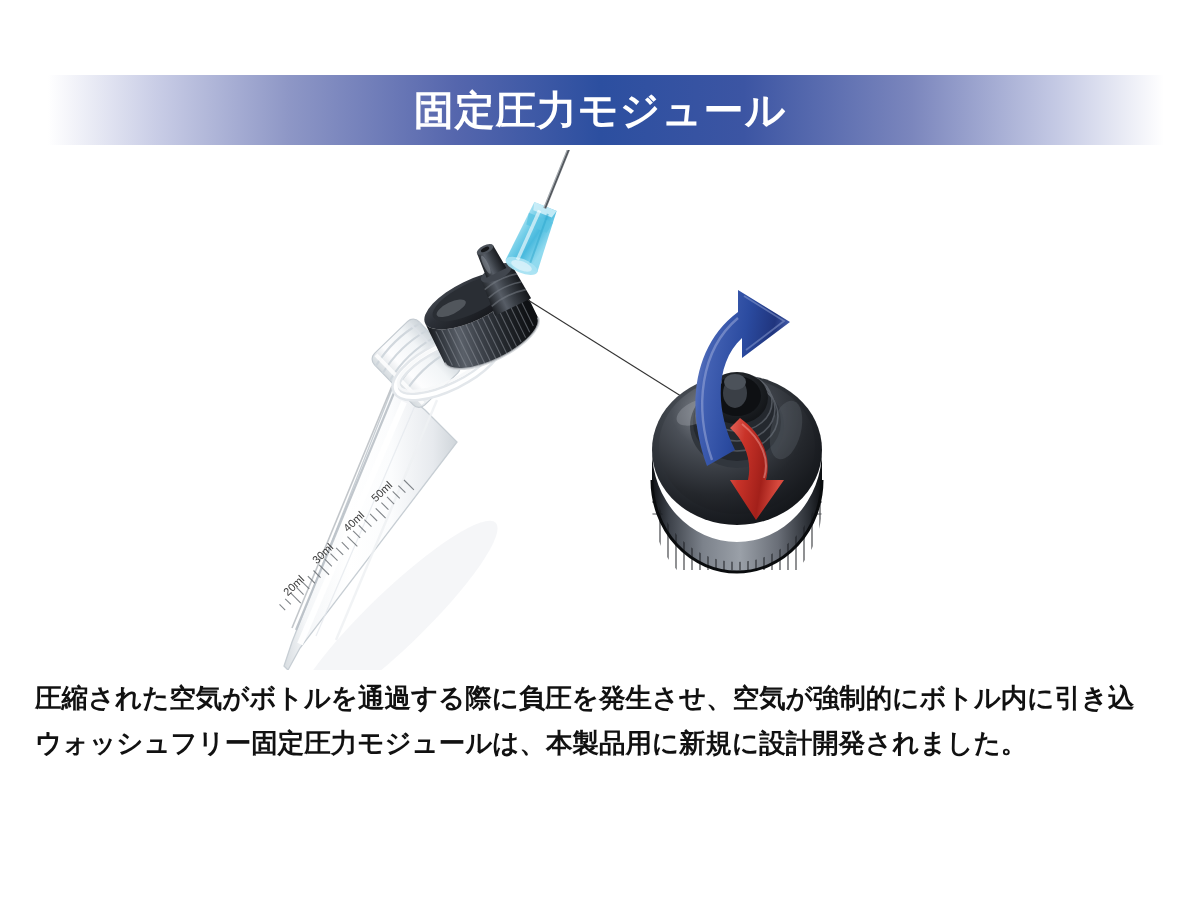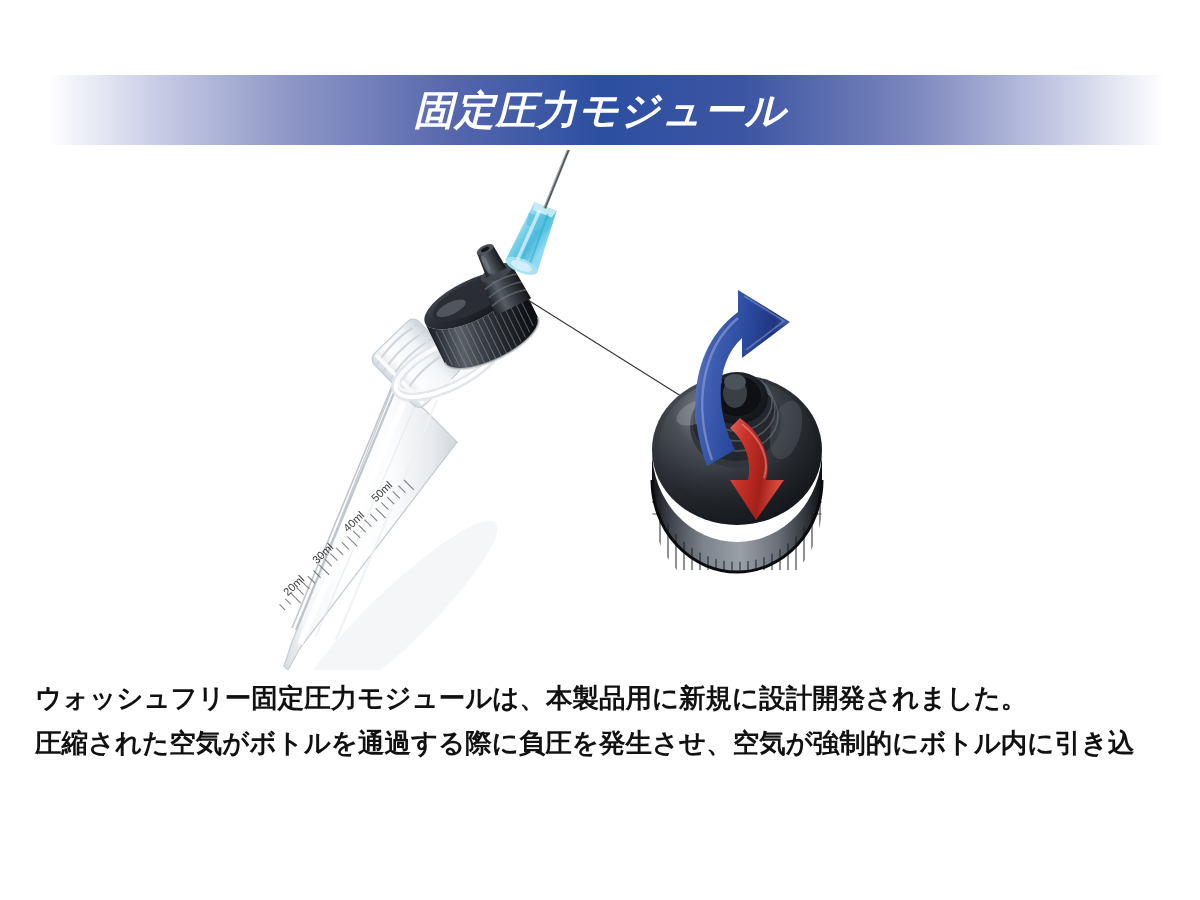--- a/index.html
+++ b/index.html
@@ -26,21 +26,20 @@
         #ffffff 2%,
         #ffffff 4%,
         #c9cde6 13%,
         #8e97c6 24%,
         #5566ad 38%,
         #2c4fa0 50%,
         #3c55a3 62%,
         #7b86bd 76%,
         #c4c9e4 88%,
         #ffffff 97%);
-    font-style: italic;
   }
   #page-title {
     position: absolute;
     left: 0;
     top: 0;
     width: 1200px;
     height: 70px;
     line-height: 70px;
     text-align: center;
     color: #ffffff;
@@ -414,15 +413,15 @@
              L 730 330
              L 748 330
              C 752 312, 746 292, 730 278
              Z" fill="url(#redArrow)"></path>
     <path d="M 742 274 C 762 290, 770 310, 764 328" fill="none" stroke="#f0a099" stroke-width="2" opacity="0.5"></path>
   </g>
 </svg>
 </div>
 
 <div id="body-copy">
+  <p>圧縮された空気がボトルを通過する際に負圧を発生させ、空気が強制的にボトル内に引き込</p>
   <p>ウォッシュフリー固定圧力モジュールは、本製品用に新規に設計開発されました。</p>
-  <p>圧縮された空気がボトルを通過する際に負圧を発生させ、空気が強制的にボトル内に引き込</p>
 </div>
 
 </body></html>

